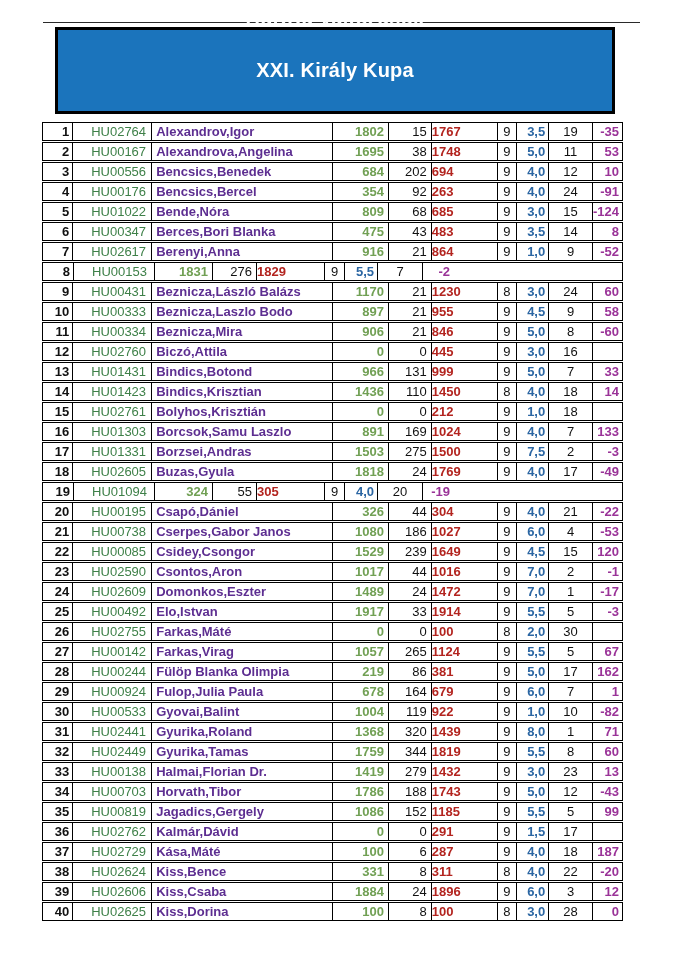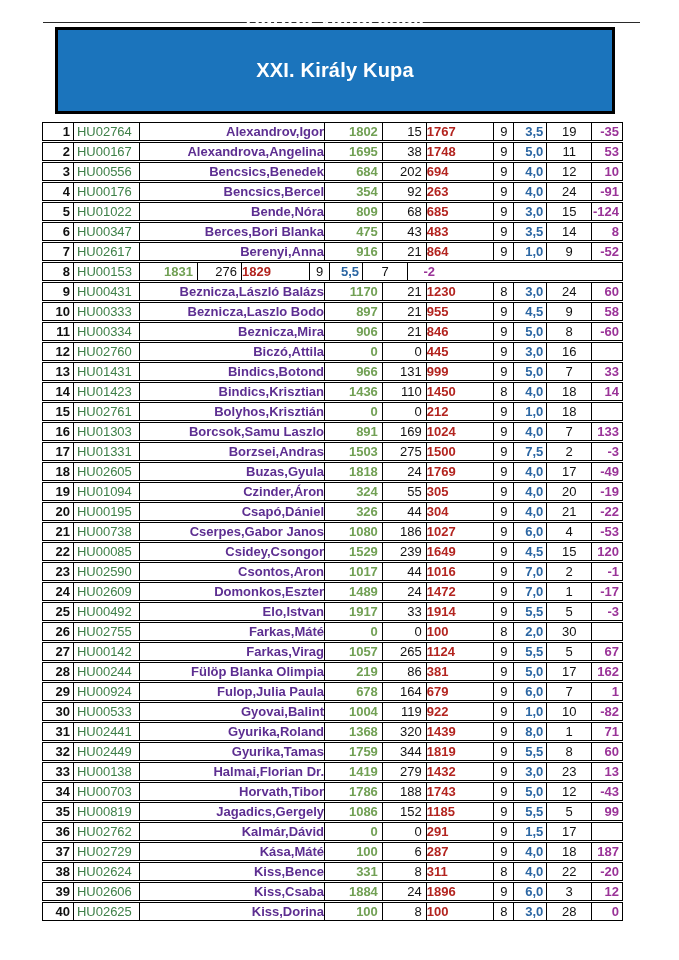--- a/index.html
+++ b/index.html
@@ -37,22 +37,22 @@
     font-size:13px;line-height:15px;font-weight:bold;color:#111;
   }
   .cell{
     box-sizing:border-box;
     border-right:1px solid #000;
     overflow:hidden;white-space:nowrap;
     padding-top:0.5px;
   }
   .cell:last-child{border-right:none;}
   .c-rank {width:31px; text-align:right; padding-right:3px;}
-  .c-id   {width:66px; text-align:left;  padding-left:3px; font-weight:normal; color:var(--id-green);}
-  .c-name {width:186px;text-align:right;  padding-left:4px; color:var(--name-purple);}
+  .c-id   {width:66px; text-align:left;  padding-left:3px; font-weight:normal; color:var(--id-green);margin-left:15px;}
+  .c-name {width:186px;text-align:left;  padding-left:4px; color:var(--name-purple);}
   .c-old  {width:58px; text-align:right; padding-right:4px; color:var(--rating-green);}
   .c-chg  {width:44px; text-align:right; padding-right:4px; font-weight:normal;}
   .c-new  {width:68px; text-align:left; color:var(--new-red);}
   .c-g    {width:20px; text-align:center; font-weight:normal;}
   .c-pts  {width:33px; text-align:right; padding-right:3px; color:var(--pts-blue);}
   .c-k    {width:45px; text-align:center; font-weight:normal;}
   .c-delta{width:30px; text-align:right; padding-right:3px; color:var(--delta-magenta);}
 </style>
 </head>
 <body>
@@ -295,21 +295,20 @@
     <span class="cell c-new">1769</span>
     <span class="cell c-g">9</span>
     <span class="cell c-pts">4,0</span>
     <span class="cell c-k">17</span>
     <span class="cell c-delta">-49</span>
   </div>
 
   <div class="row">
     <span class="cell c-rank">19</span>
     <span class="cell c-id">HU01094</span>
-    <span class="cell c-name">Czinder,Áron</span>
     <span class="cell c-old">324</span>
     <span class="cell c-chg">55</span>
     <span class="cell c-new">305</span>
     <span class="cell c-g">9</span>
     <span class="cell c-pts">4,0</span>
     <span class="cell c-k">20</span>
     <span class="cell c-delta">-19</span>
   </div>
 
   <div class="row">

